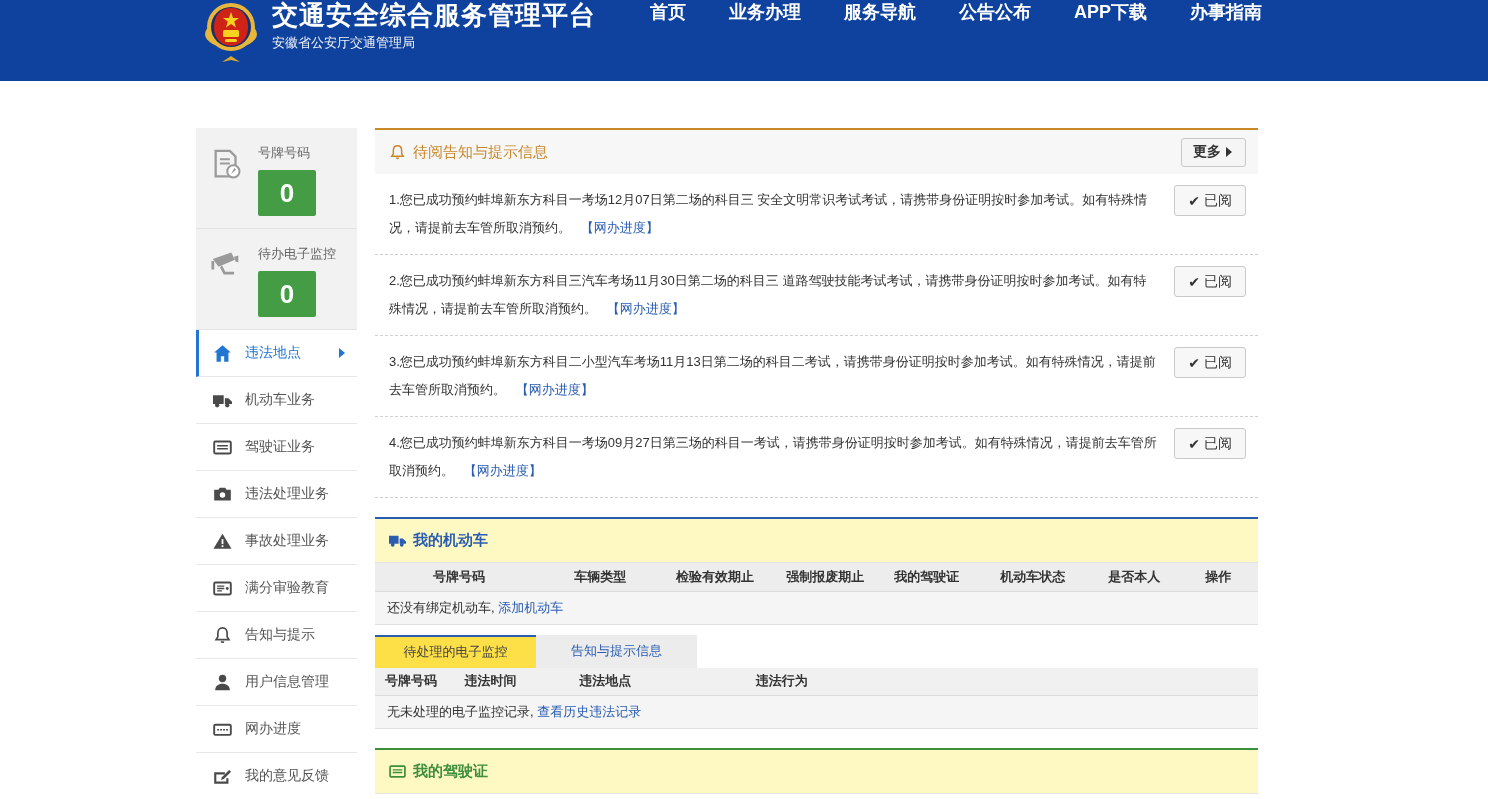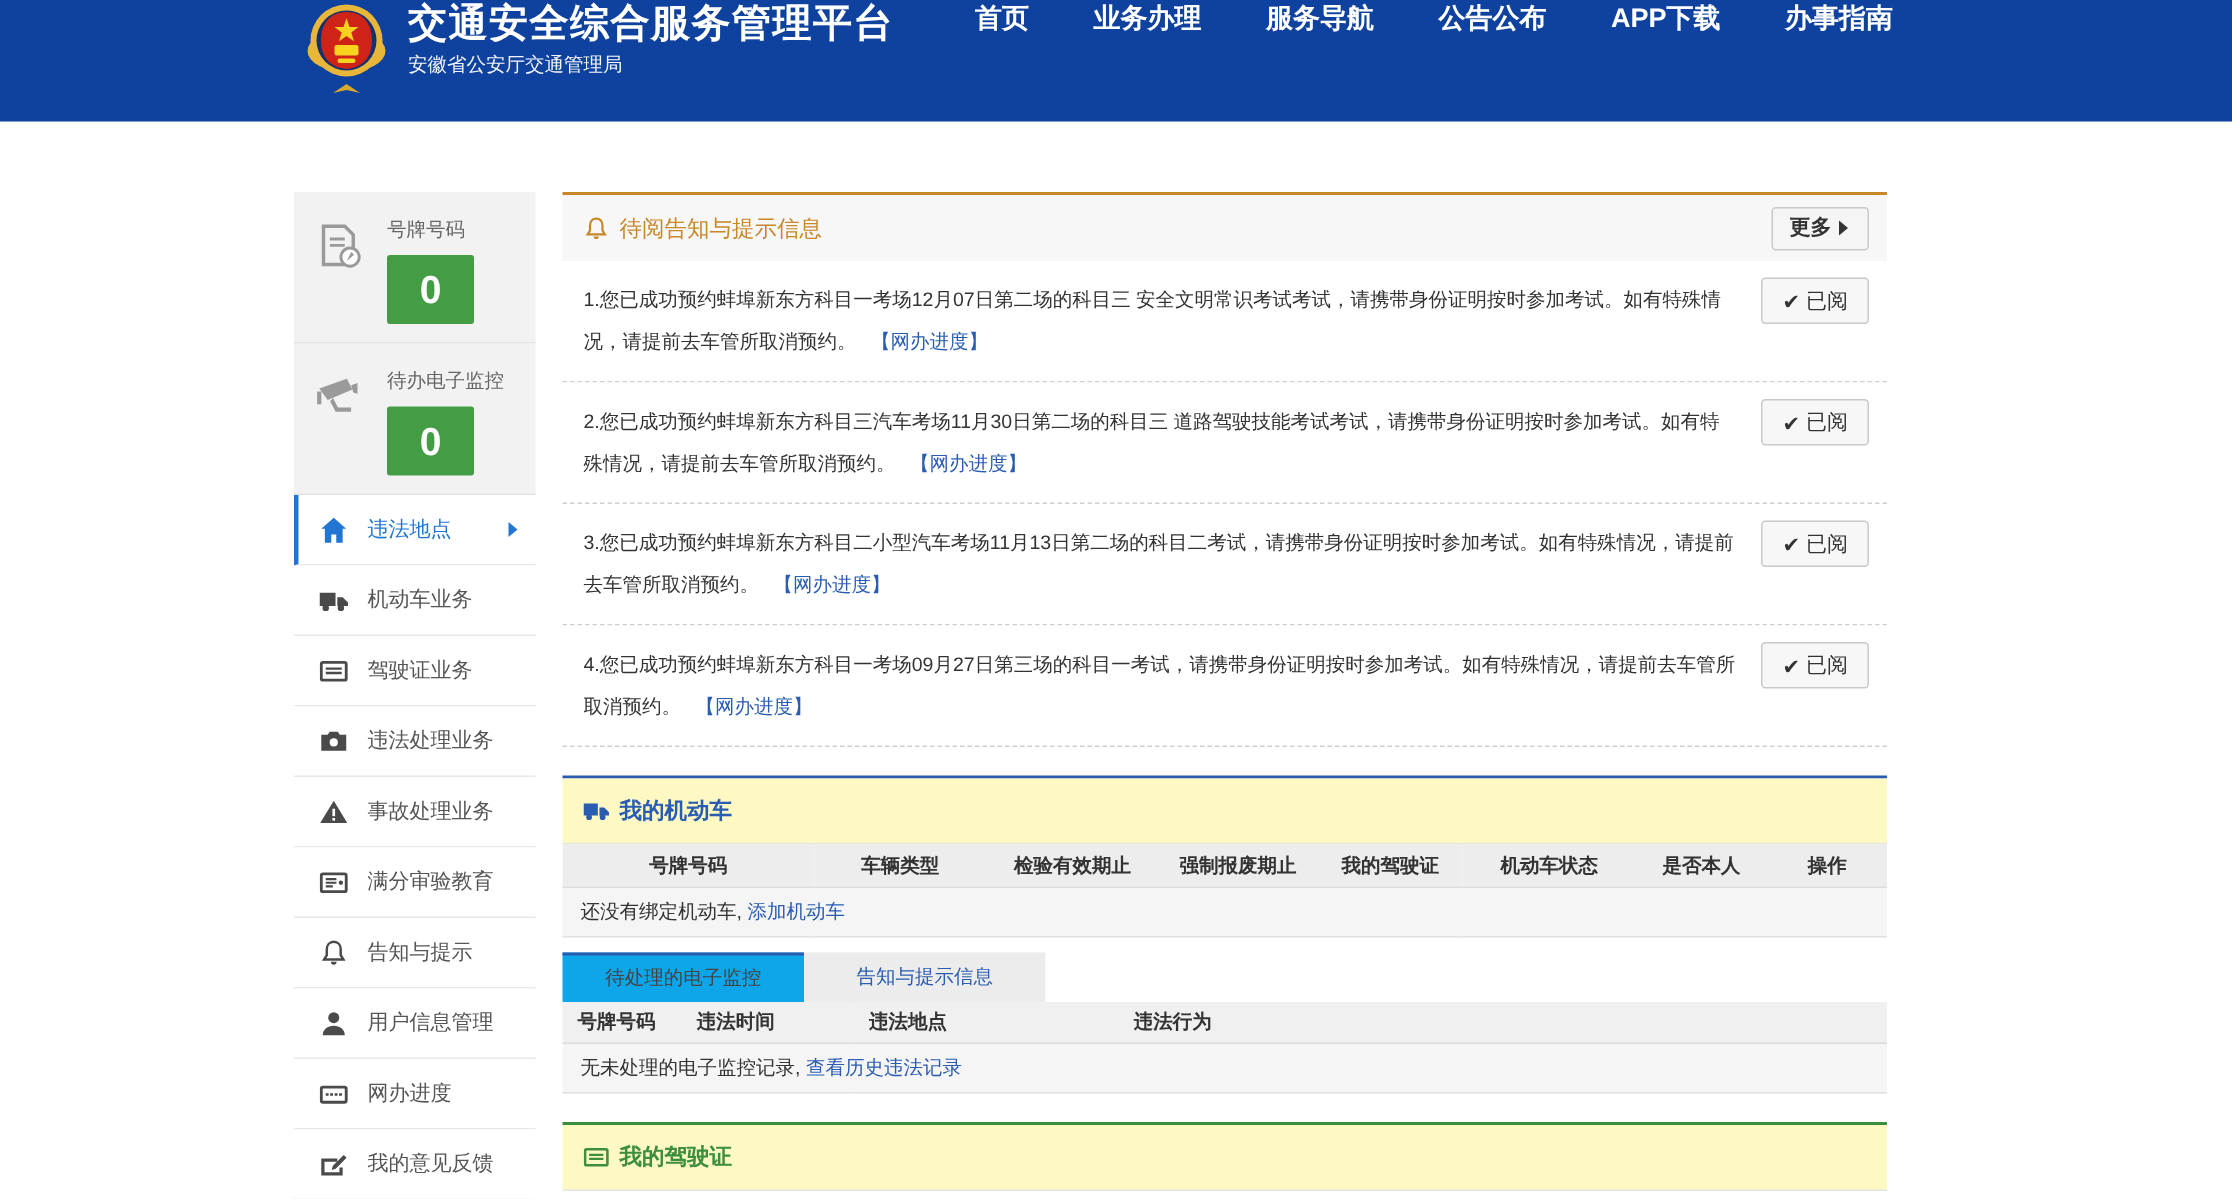--- a/index.html
+++ b/index.html
@@ -79,21 +79,21 @@
   td { font-size:13px; color:#333; height:33px; background:#f5f5f5; padding-left:12px;
     border-bottom:1px solid #e0e0e0; }
   td a { color:#2a5db1; }
   .license-table th { background:#fff; border-bottom:none; }
 
   
   .tabs-panel { margin-top:10px; }
   .tabs { display:flex; }
   .tab { width:161px; height:33px; display:flex; align-items:center; justify-content:center;
     font-size:13px; cursor:pointer; background:#ececec; color:#2a5db1; }
-  .tab.active { background:#0ea5e9; color:#444; border-top:2px solid #2a5db1; }
+  .tab.active { background:#fde047; color:#444; border-top:2px solid #2a5db1; }
   .monitor-table th { text-align:left; padding-left:10px; background:#f0f0f0; }
 </style>
 </head>
 <body>
 
 <div class="header">
   <div class="logo">
     <svg viewBox="0 0 58 64">
       <ellipse cx="29" cy="34" rx="26" ry="14" fill="#e8b73a"></ellipse>
       <path d="M29 56 L20 62 L29 60 L38 62 Z" fill="#d9a82c"></path>

